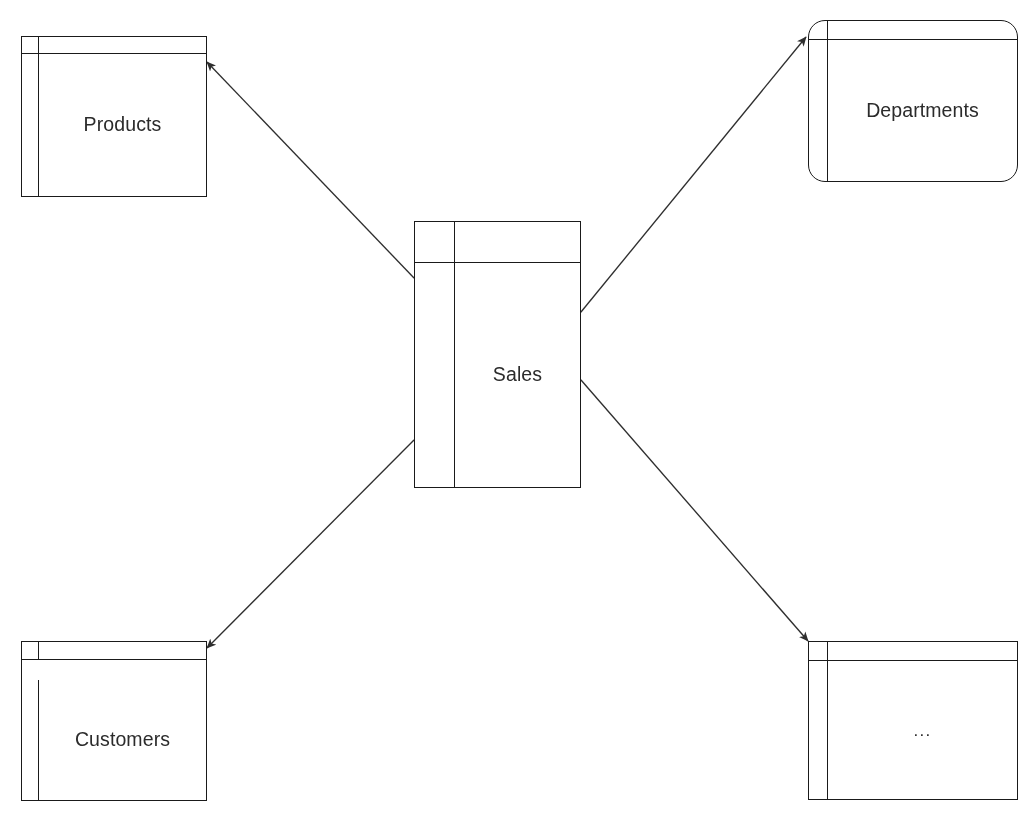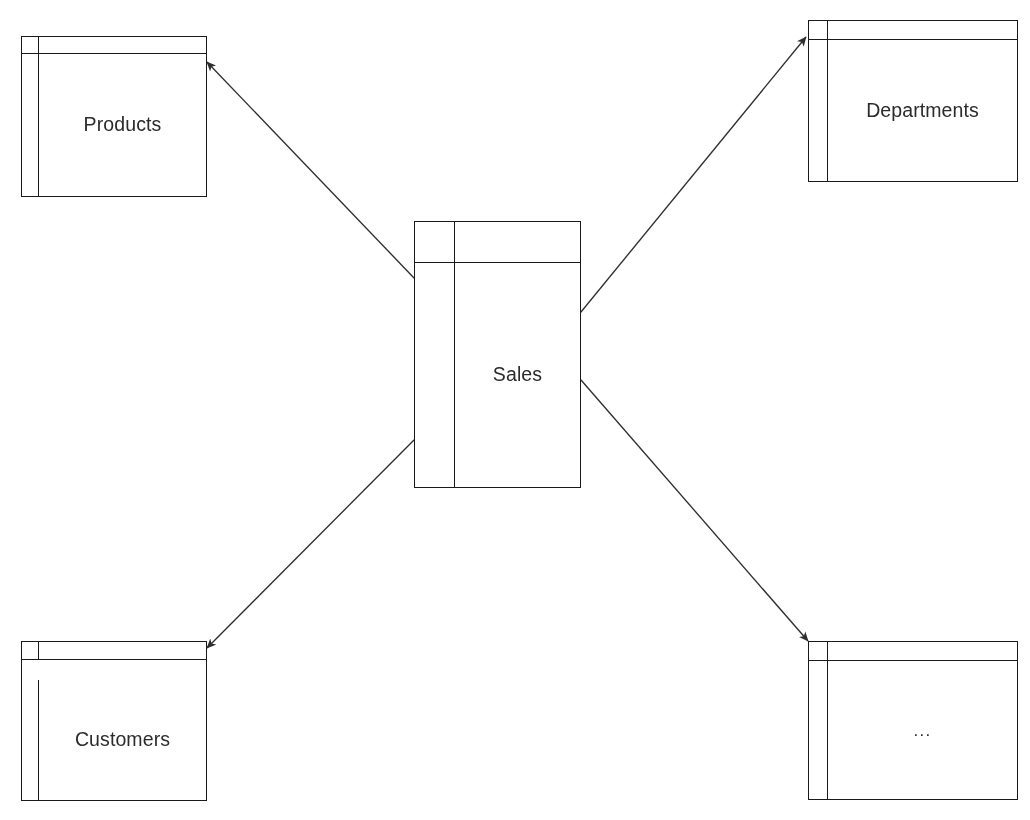--- a/index.html
+++ b/index.html
@@ -121,21 +121,21 @@
       <div class="hdr-gutter" style="width: 40px;"></div>
       <div class="hdr-fill"></div>
     </div>
     <div class="entity-body">
       <div class="body-gutter" style="width: 40px;"></div>
       <div class="body-main">
         <span class="entity-label">Sales</span>
       </div>
     </div>
   </div>
-    <div class="entity" style="left: 808px; top: 20px; width: 210px; height: 162px;">
+    <div class="entity" style="left: 808px; top: 20px; width: 210px; height: 162px; border-radius: 17px;">
     <div class="entity-header" style="height: 19px;">
       <div class="hdr-gutter" style="width: 19px;"></div>
       <div class="hdr-fill"></div>
     </div>
     <div class="entity-body">
       <div class="body-gutter" style="width: 19px;"></div>
       <div class="body-main">
         <span class="entity-label">Departments</span>
       </div>
     </div>

